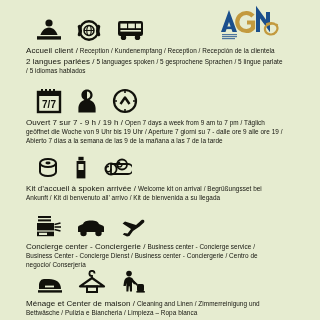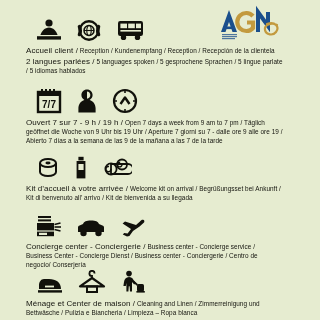--- a/index.html
+++ b/index.html
@@ -166,21 +166,21 @@
         <svg width="30" height="22" viewBox="0 0 30 22">
           <path d="M9 6 L26 6 a5 5 0 0 1 0 10 L9 16 Z" fill="none" stroke="#11110b" stroke-width="1.8"></path>
           <circle cx="9" cy="11" r="5.6" fill="none" stroke="#11110b" stroke-width="1.8"></circle>
           <path d="M9 11 a2.6 2.6 0 1 1 -2 -2.4" fill="none" stroke="#11110b" stroke-width="1.5"></path>
           <circle cx="20" cy="6.5" r="5" fill="none" stroke="#11110b" stroke-width="1.8"></circle>
           <path d="M20 6.5 a2.3 2.3 0 1 1 -1.8 -2.2" fill="none" stroke="#11110b" stroke-width="1.4"></path>
         </svg>
       </span>
     </div>
     <div class="caption">
-      <span class="fr">Kit d’accueil à votre arrivée /</span>
+      <span class="fr">Kit d’accueil à spoken arrivée /</span>
       <span class="alt">Welcome kit on arrival / Begrüßungsset bei Ankunft / Kit di benvenuto all’ arrivo / Kit de bienvenida a su llegada</span>
     </div>
   </div>
 
   <div class="section" id="sec-business">
     <div class="icons">
       <span class="ico">
         <svg width="26" height="24" viewBox="0 0 26 24">
           <rect x="2" y="2" width="13" height="2" fill="#11110b"></rect>
           <rect x="2" y="5.4" width="13" height="2" fill="#11110b"></rect>

